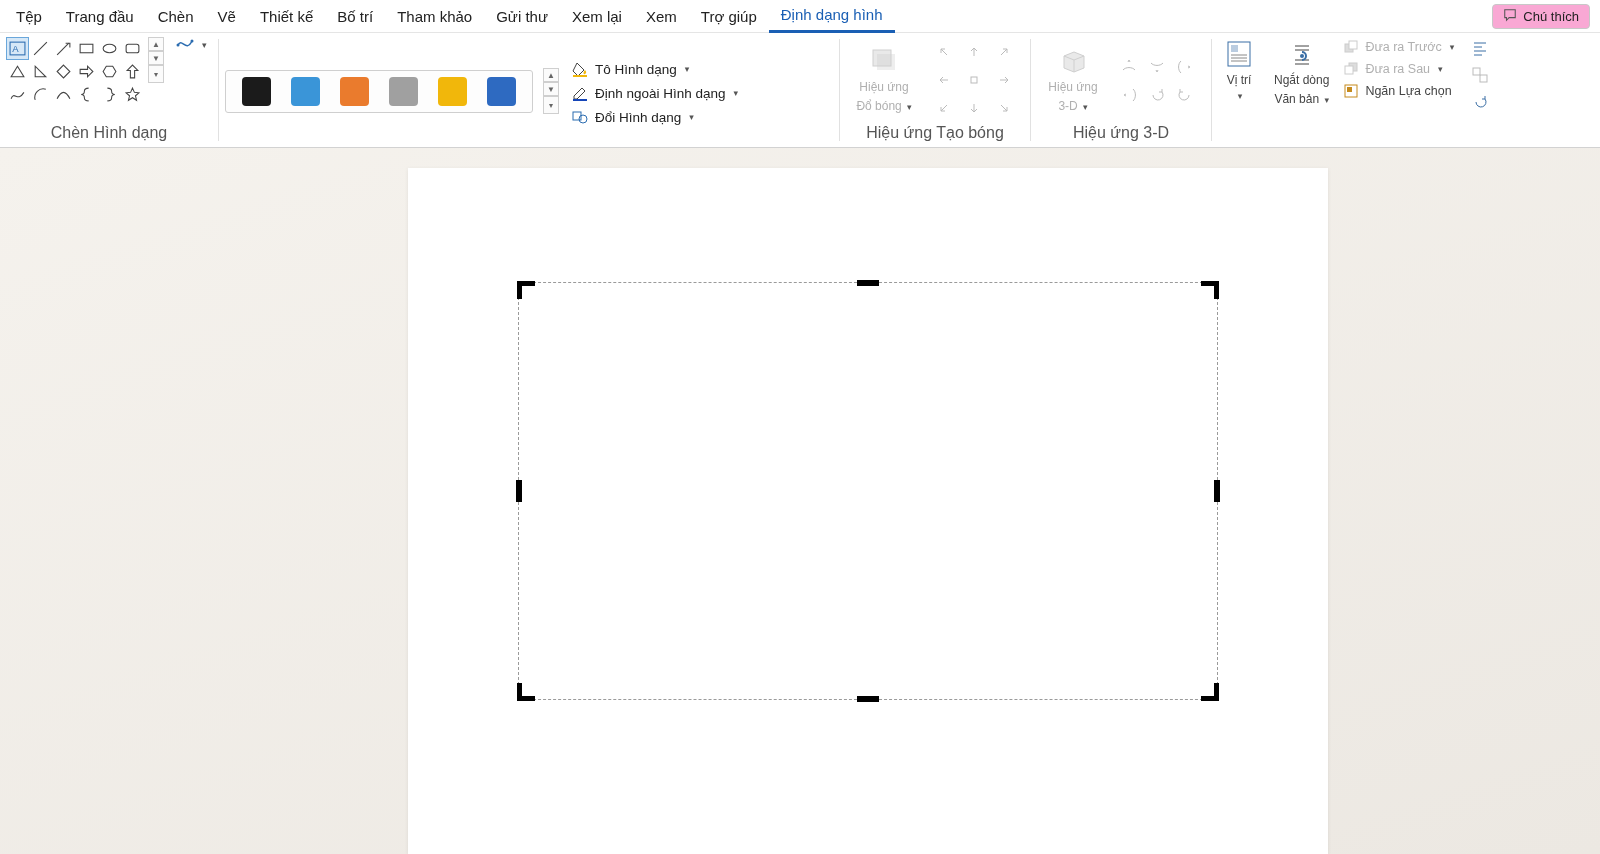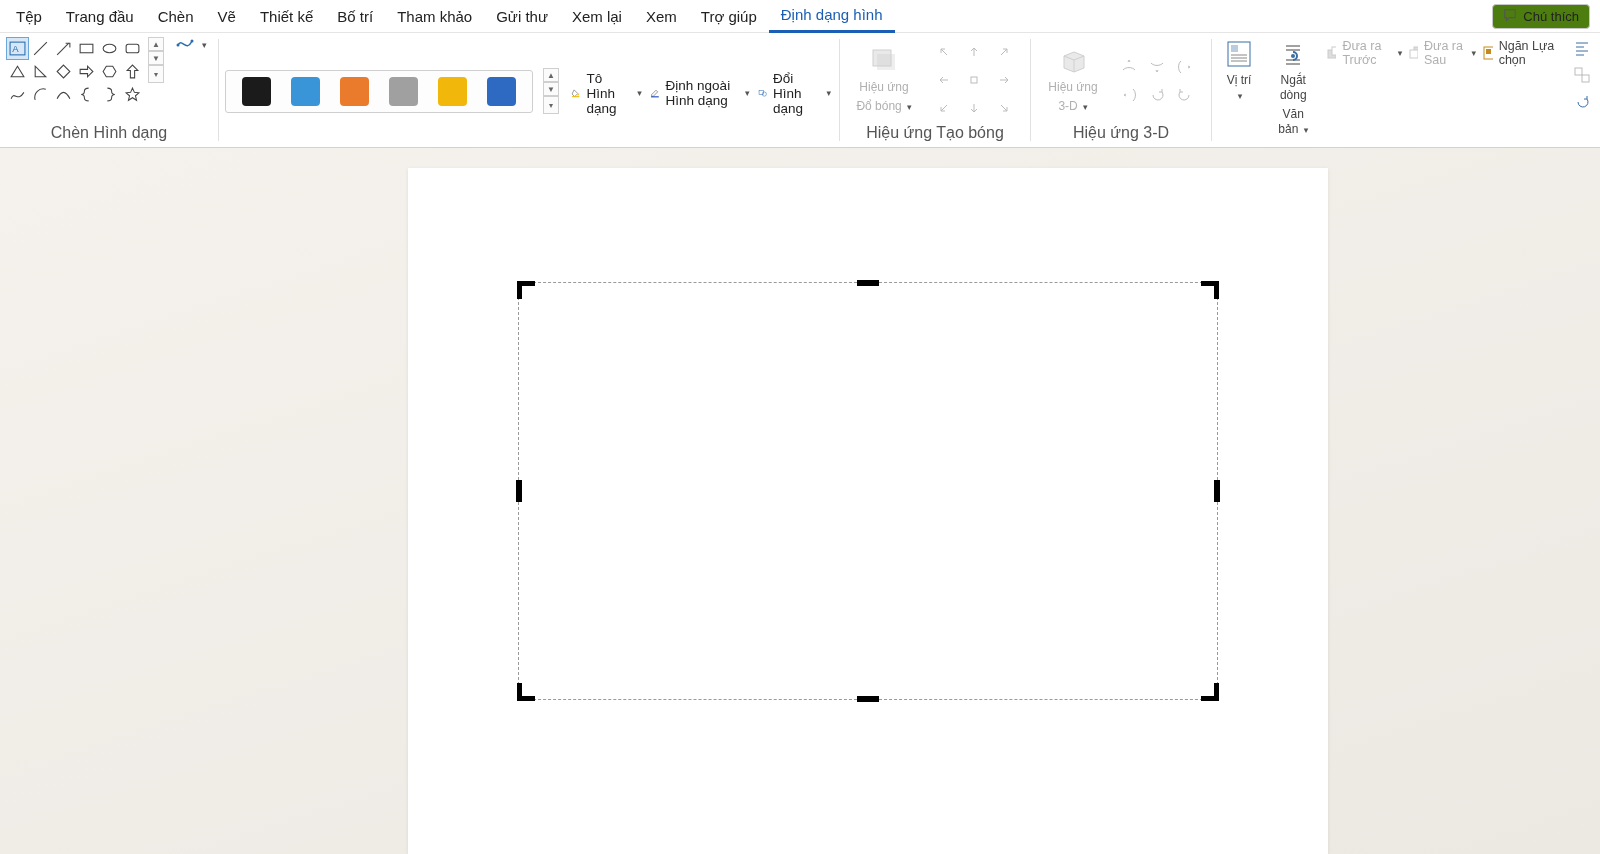--- a/index.html
+++ b/index.html
@@ -1,44 +1,44 @@
 <!DOCTYPE html>
 <html><head>
 <meta charset="utf-8">
 <style>
 *{box-sizing:border-box;margin:0;padding:0}
 body{font-family:"Segoe UI",Arial,sans-serif;font-size:13px;color:#222;background:#f3f1ee;width:1600px;height:854px;overflow:hidden;position:relative}
 .menubar{height:33px;display:flex;align-items:center;padding:0 4px;background:#fff;border-bottom:1px solid #e5e5e5}
 .menu-items{display:flex;align-items:center;height:100%}
 .menu-item{padding:0 12px;height:33px;display:flex;align-items:center;cursor:pointer;font-size:15px}
 .menu-item.active{color:#1a5fb4;border-bottom:3px solid #1a5fb4;font-weight:400}
-.comment-btn{margin-left:auto;margin-right:6px;height:25px;padding:0 10px;border:1px solid #c8c8c8;border-radius:4px;background:#4d7c0f;display:flex;align-items:center;gap:6px;cursor:pointer;font-size:13px}
+.comment-btn{margin-left:auto;margin-right:6px;height:25px;padding:0 10px;border:1px solid #c8c8c8;border-radius:4px;background:#f9a8d4;display:flex;align-items:center;gap:6px;cursor:pointer;font-size:13px}
 .ribbon{height:115px;background:#fff;display:flex;align-items:stretch;border-bottom:1px solid #d2d2d2}
 .rg{display:flex;flex-direction:column;justify-content:space-between;padding:4px 6px 2px}
 .rg-body{flex:1;display:flex;align-items:flex-start;gap:4px}
 .rg-label{font-size:16px;color:#555;text-align:center;padding:2px 0 3px}
 .sep{width:1px;background:#e1e1e1;margin:6px 0}
 .shape-grid{display:grid;grid-template-columns:repeat(6,23px);grid-auto-rows:23px;gap:0}
 .shape-cell{width:23px;height:23px;display:flex;align-items:center;justify-content:center;cursor:pointer}
 .shape-cell svg{width:17px;height:17px}
 .shape-cell.sel{background:#d6e8f7;border:1px solid #6aa7db}
 .spinner-col{display:flex;flex-direction:column;gap:0}
 .spin{width:16px;height:14px;border:1px solid #cfcfcf;background:#fbfbfb;display:flex;align-items:center;justify-content:center;cursor:pointer;font-size:8px;color:#666}
 .spin.bar{height:18px}
 .edit-shape{display:flex;align-items:center;gap:4px;margin-left:8px;cursor:pointer}
 .swatch-row{display:flex;align-items:center;gap:20px;padding:6px 16px;border:1px solid #cfcfcf;border-radius:3px;background:#fdfdfd}
 .swatch{width:29px;height:29px;border-radius:4px;cursor:pointer}
-.fill-menu{display:flex;flex-direction:row;gap:8px;padding:4px 2px 0}
+.fill-menu{display:flex;flex-direction:column;gap:8px;padding:4px 2px 0}
 .fill-row{display:flex;align-items:center;gap:6px;cursor:pointer;font-size:13.5px}
 .vert-btn{display:flex;flex-direction:column;align-items:center;gap:4px;cursor:pointer;padding:2px 4px;font-size:12px;color:#444;text-align:center;line-height:1.25}
 .vert-btn.disabled{color:#b0b0b0}
 .vert-btn .ico{width:34px;height:30px;display:flex;align-items:center;justify-content:center}
 .small-grid{display:grid;grid-template-columns:repeat(3,28px);grid-auto-rows:26px;gap:2px}
 .sg-cell{display:flex;align-items:center;justify-content:center;cursor:pointer}
-.arrange-list{display:flex;flex-direction:row;gap:6px;padding-top:2px}
+.arrange-list{display:flex;flex-direction:column;gap:6px;padding-top:2px}
 .arr-row{display:flex;align-items:center;gap:6px;cursor:pointer;font-size:12.5px;color:#444}
 .arr-row.dis{color:#b0b0b0}
 .launcher{font-size:10px;color:#666;cursor:pointer;align-self:flex-end;margin-right:2px;position:relative;top:-2px}
 .canvas-bg{position:absolute;left:0;right:0;top:148px;bottom:0;background:linear-gradient(162deg,#f5f2ed 0%,#ece8e2 100%)}
 .page{position:absolute;left:408px;top:168px;width:920px;height:686px;background:#fff;box-shadow:0 1px 4px rgba(0,0,0,.08)}
 .sel-rect{position:absolute;left:518px;top:282px;width:700px;height:418px;border:1px dashed #9a9a9a}
 .handle{position:absolute;background:#000}
 .h-tl{left:-2px;top:-2px;width:18px;height:5px}
 .h-tl2{left:-2px;top:-2px;width:5px;height:18px}
 .h-tr{right:-2px;top:-2px;width:18px;height:5px}

